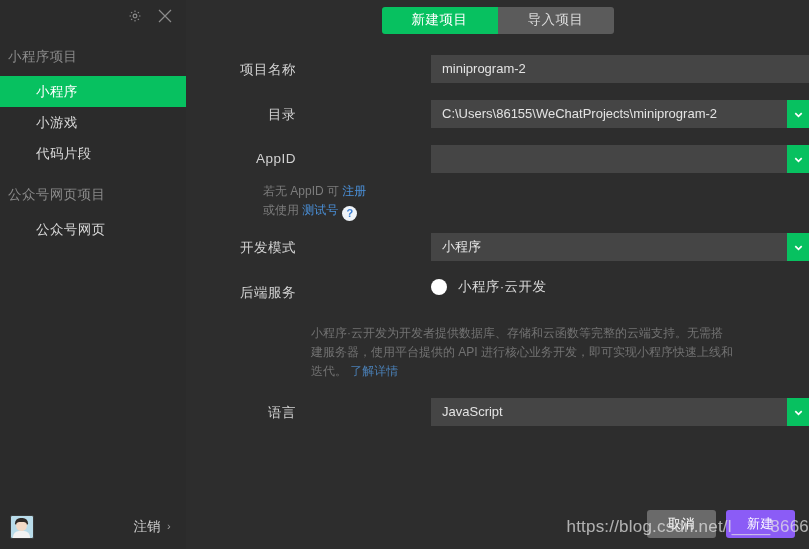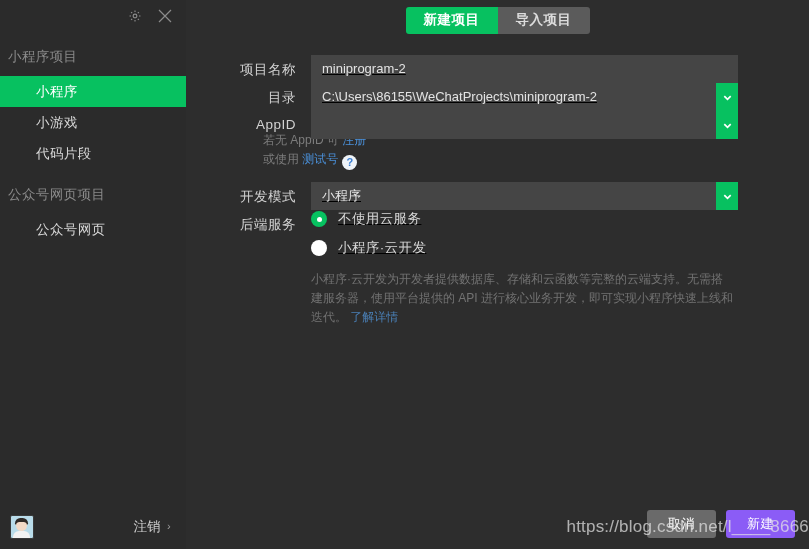--- a/index.html
+++ b/index.html
@@ -139,54 +139,53 @@
     justify-content: center;
     padding-top: 7px;
   }
   .tabbar {
     display: flex;
     border-radius: 3px;
     overflow: hidden;
   }
   .tab {
     font-size: 13.5px;
-    padding: 5px 18px 6px;
+    padding: 5px 30px 6px;
     cursor: pointer;
     letter-spacing: 0.5px;
     line-height: 1.2;
-    font-weight: bold;
   }
   .tab.sel { background: #07c160; color: #ffffff; }
   .tab.unsel { background: #5b5b5b; color: #dcdcdc; }
 
   .form {
     margin-top: 21px;
     padding-left: 0;
   }
   .row {
     display: flex;
     align-items: flex-start;
-    margin-bottom: 0;
+    margin-bottom: 17px;
+    justify-content: space-between;
   }
   .label {
     width: 125px;
     text-align: right;
     color: #d2d2d2;
     font-size: 13.5px;
     padding-right: 15px;
     padding-top: 6px;
     flex: 0 0 125px;
     letter-spacing: 0.5px;
     box-sizing: border-box;
   }
   .field {
-    width: 427px;
+    width: 378px;
     position: relative;
     display: flex;
-    text-decoration: underline;
   }
   .input {
     flex: 1;
     background: #454545;
     height: 28px;
     line-height: 28px;
     color: #e3e3e3;
     font-size: 13px;
     padding-left: 11px;
     border: none;
@@ -419,35 +418,42 @@
               <path d="M2.5 4.5 L6 8 L9.5 4.5"></path>
             </svg>
           </div>
         </div>
       </div>
 
       <div class="row">
         <div class="label">后端服务</div>
         <div class="field" style="display:block">
           <div class="radio-row">
-            <span class="radio on"></span>
-            <span class="radio-label">不使用云服务</span>
-          </div>
-          <div class="radio-row">
             <span class="radio"></span>
             <span class="radio-label">小程序·云开发</span>
           </div>
         </div>
       </div>
 
       <div class="desc">
         <span>小程序·云开发为开发者提供数据库、存储和云函数等完整的云端支持。无需搭建服务器，使用平台提供的 API 进行核心业务开发，即可实现小程序快速上线和迭代。</span>
         <a>了解详情</a>
       </div>
 
+      <div class="row" style="margin-top:17px">
+        <div class="label">语言</div>
+        <div class="field">
+          <input class="input" type="text" readonly="" value="JavaScript" style="">
+          <div class="dropbtn">
+            <svg viewBox="0 0 12 12" fill="none" stroke="#ffffff" stroke-width="1.8">
+              <path d="M2.5 4.5 L6 8 L9.5 4.5"></path>
+            </svg>
+          </div>
+        </div>
+      </div>
 
     </div>
 
     <div class="footer">
       <div class="btn btn-cancel">
         <span>取消</span>
       </div>
       <div class="btn btn-create">
         <span>新建</span>
       </div>

